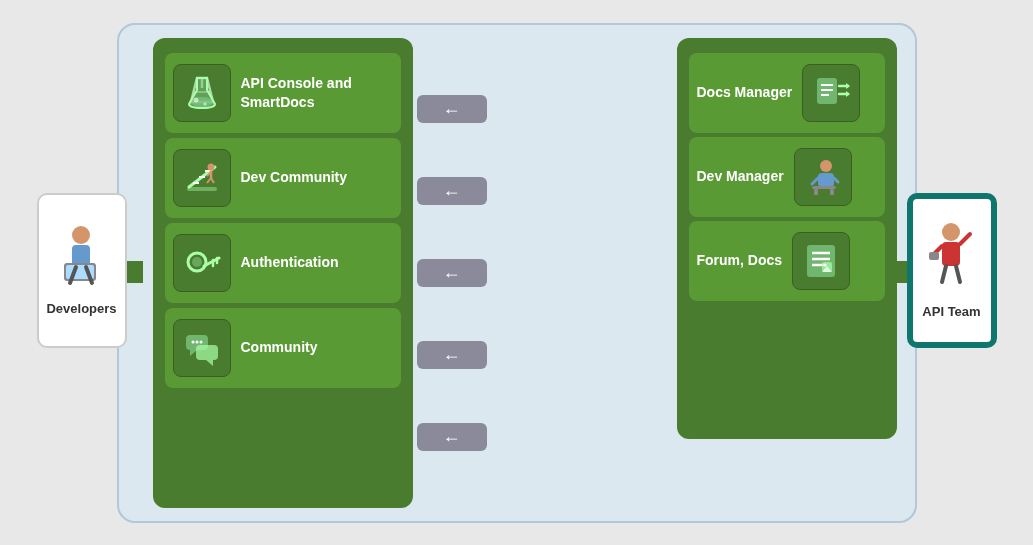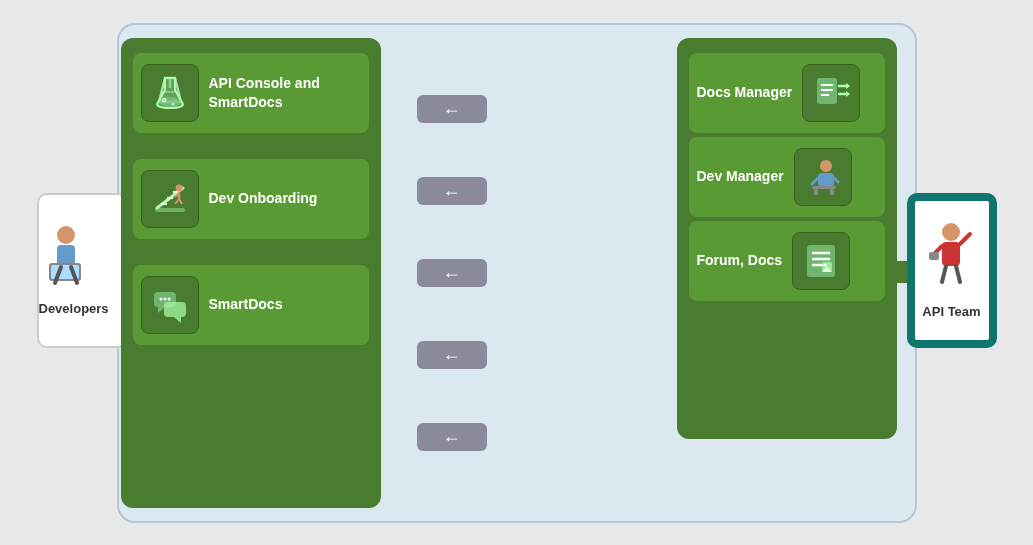--- a/index.html
+++ b/index.html
@@ -31,31 +31,31 @@
       width: 800px;
       height: 500px;
       background: #dce8f0;
       border-radius: 18px;
       border: 2px solid #b0c8d8;
     }
 
     
     .left-panel {
       position: absolute;
-      left: 84px;
+      left: 116px;
       top: 25px;
       width: 260px;
       height: 470px;
       background: #4a7c2f;
       border-radius: 12px;
       display: flex;
       flex-direction: column;
       align-items: center;
       padding: 15px 12px;
-      gap: 26px;
+      gap: 5px;
     }
 
     
     .right-panel {
       position: absolute;
       right: 100px;
       top: 25px;
       width: 220px;
       height: 401px;
       background: #4a7c2f;
@@ -154,35 +154,35 @@
       position: absolute;
       left: 0px;
       top: 180px;
       width: 90px;
       height: 155px;
       background: white;
       border-radius: 10px;
       border: 2px solid #ccc;
       display: flex;
       flex-direction: column;
-      align-items: flex-start;
+      align-items: center;
       justify-content: center;
       gap: 6px;
     }
 
     
     .api-figure {
       position: absolute;
       right: 0px;
       top: 180px;
       width: 90px;
       height: 155px;
       background: white;
       border-radius: 10px;
-      border: 8px solid #0f766e;
+      border: 6px solid #0f766e;
       display: flex;
       flex-direction: column;
       align-items: center;
       justify-content: center;
       gap: 12px;
     }
 
     .figure-label {
       font-size: 13px;
       font-weight: bold;
@@ -267,39 +267,51 @@
           <line x1="16" y1="18" x2="22" y2="18" stroke="white" stroke-width="2"></line>
           <line x1="22" y1="12" x2="28" y2="12" stroke="white" stroke-width="2"></line>
 
           <circle cx="28" cy="8" r="3.5" fill="#d4956a"></circle>
           <line x1="28" y1="11.5" x2="28" y2="19" stroke="#d4956a" stroke-width="2.5"></line>
           <line x1="28" y1="13" x2="24" y2="17" stroke="#d4956a" stroke-width="2"></line>
           <line x1="28" y1="19" x2="24" y2="24" stroke="#d4956a" stroke-width="2"></line>
           <line x1="28" y1="19" x2="31" y2="24" stroke="#d4956a" stroke-width="2"></line>
         </svg>
       </div>
-      <span class="row-label">Dev Onboarding</span>
-    </div>
-
+      <span class="row-label">Dev Community</span>
+    </div>
+
+    <div class="panel-row">
+      <div class="icon-box">
+        <svg viewBox="0 0 38 38">
+          <circle cx="14" cy="18" r="9" fill="none" stroke="#aaffaa" stroke-width="3"></circle>
+          <circle cx="14" cy="18" r="5" fill="#7bc47f" opacity="0.6"></circle>
+          <line x1="21" y1="22" x2="36" y2="14" stroke="#aaffaa" stroke-width="3" stroke-linecap="round"></line>
+          <line x1="30" y1="16" x2="30" y2="22" stroke="#aaffaa" stroke-width="2.5" stroke-linecap="round"></line>
+          <line x1="34" y1="14" x2="34" y2="19" stroke="#aaffaa" stroke-width="2.5" stroke-linecap="round"></line>
+        </svg>
+      </div>
+      <span class="row-label">Authentication</span>
+    </div>
 
     <div class="panel-row">
       <div class="icon-box">
         <svg viewBox="0 0 38 38">
 
           <rect x="3" y="6" width="22" height="15" rx="4" fill="#7bc47f" opacity="0.8"></rect>
           <polygon points="7,21 7,27 14,21" fill="#7bc47f" opacity="0.8"></polygon>
           <rect x="13" y="16" width="22" height="15" rx="4" fill="#aaffaa" opacity="0.7"></rect>
           <polygon points="30,31 30,37 23,31" fill="#aaffaa" opacity="0.7"></polygon>
 
           <circle cx="10" cy="13" r="1.5" fill="white"></circle>
           <circle cx="14" cy="13" r="1.5" fill="white"></circle>
           <circle cx="18" cy="13" r="1.5" fill="white"></circle>
         </svg>
       </div>
-      <span class="row-label">SmartDocs</span>
+      <span class="row-label">Community</span>
     </div>
 
   </div>
 
   <div class="middle-arrows">
     <div class="arrow-connector">
       <div class="arrow-pill">←</div>
     </div>
     <div class="arrow-connector">
       <div class="arrow-pill">←</div>

